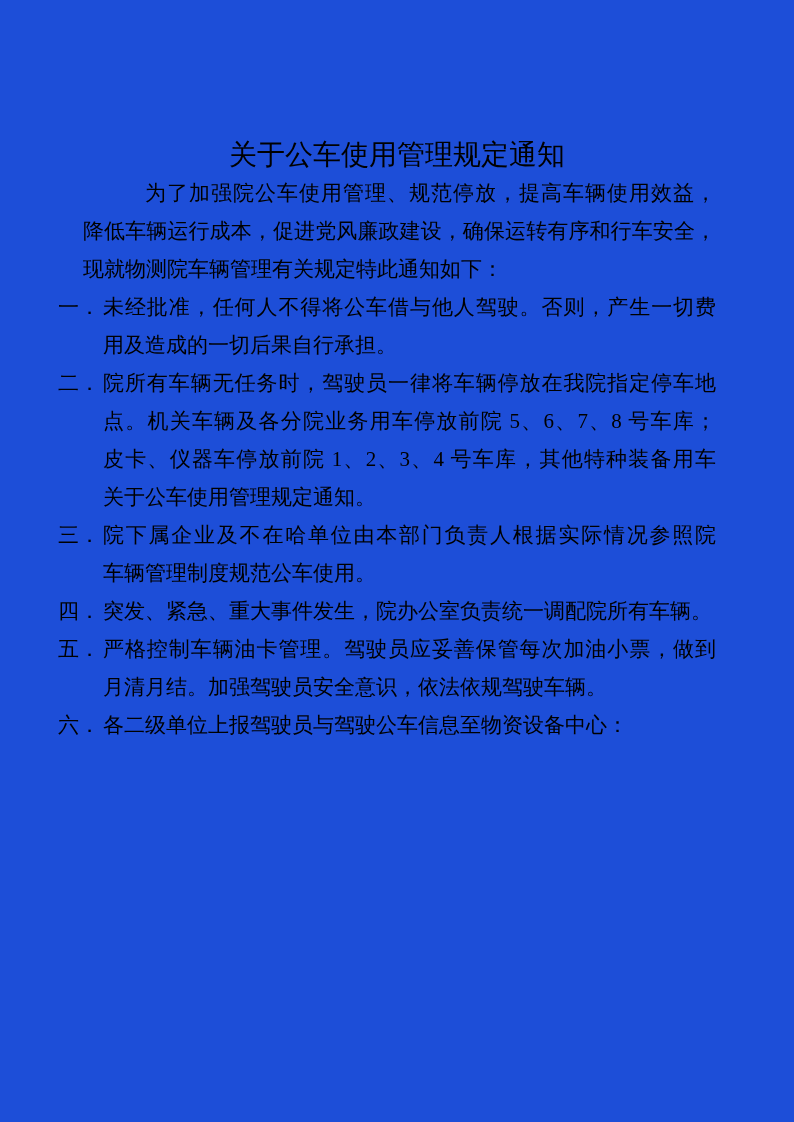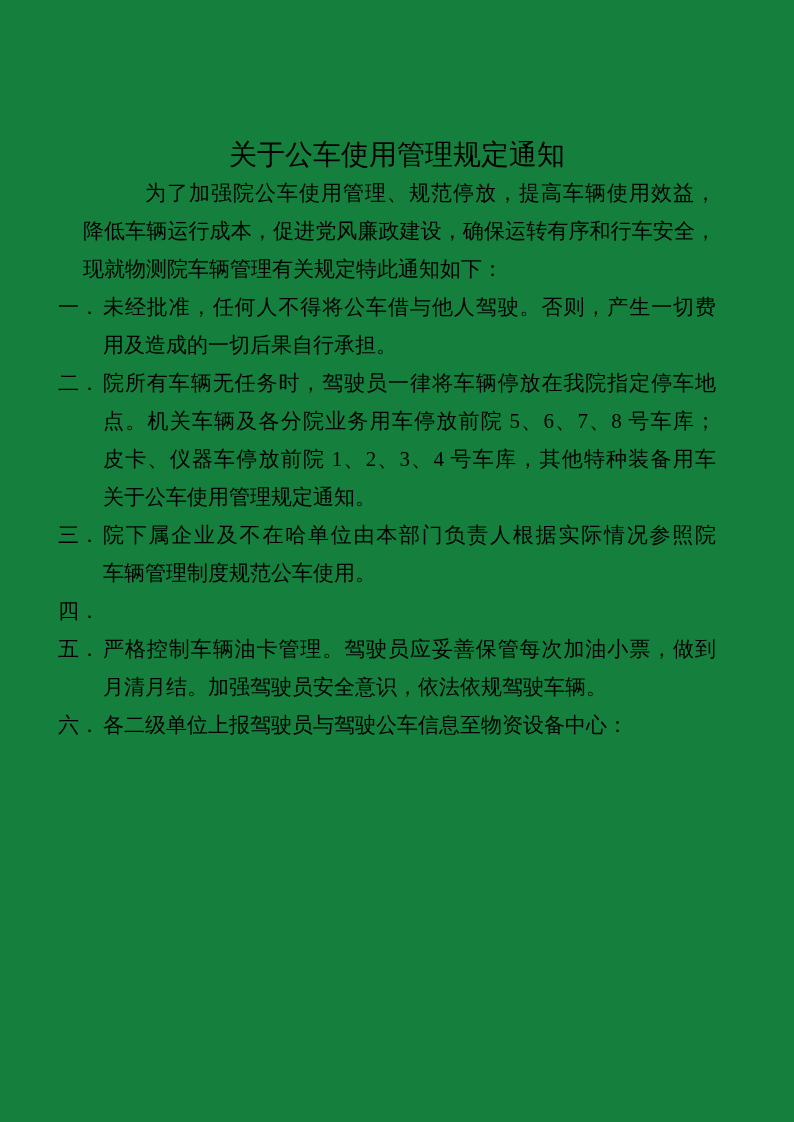--- a/index.html
+++ b/index.html
@@ -8,21 +8,21 @@
     height: 1122px;
     position: relative;
     background: #ffffff;
     color: #000000;
     font-family: "Liberation Serif", "DejaVu Serif", serif;
     overflow: hidden;
   }
   .page {
     position: absolute;
     inset: 0;
-    background: #15803d;
+    background: #1d4ed8;
   }
   .doc-title {
     position: absolute;
     top: 134px;
     left: 0;
     width: 794px;
     margin: 0;
     text-align: center;
     font-size: 28px;
     line-height: 42px;
@@ -89,20 +89,21 @@
         <div class="list-row">
           <div class="list-marker">三．</div>
           <div class="list-text">
             <div class="line">院下属企业及不在哈单位由本部门负责人根据实际情况参照院</div>
             <div class="line last">车辆管理制度规范公车使用。</div>
           </div>
         </div>
         <div class="list-row">
           <div class="list-marker">四．</div>
           <div class="list-text">
+            <div class="line last">突发、紧急、重大事件发生，院办公室负责统一调配院所有车辆。</div>
           </div>
         </div>
         <div class="list-row">
           <div class="list-marker">五．</div>
           <div class="list-text">
             <div class="line">严格控制车辆油卡管理。驾驶员应妥善保管每次加油小票，做到</div>
             <div class="line last">月清月结。加强驾驶员安全意识，依法依规驾驶车辆。</div>
           </div>
         </div>
         <div class="list-row">

